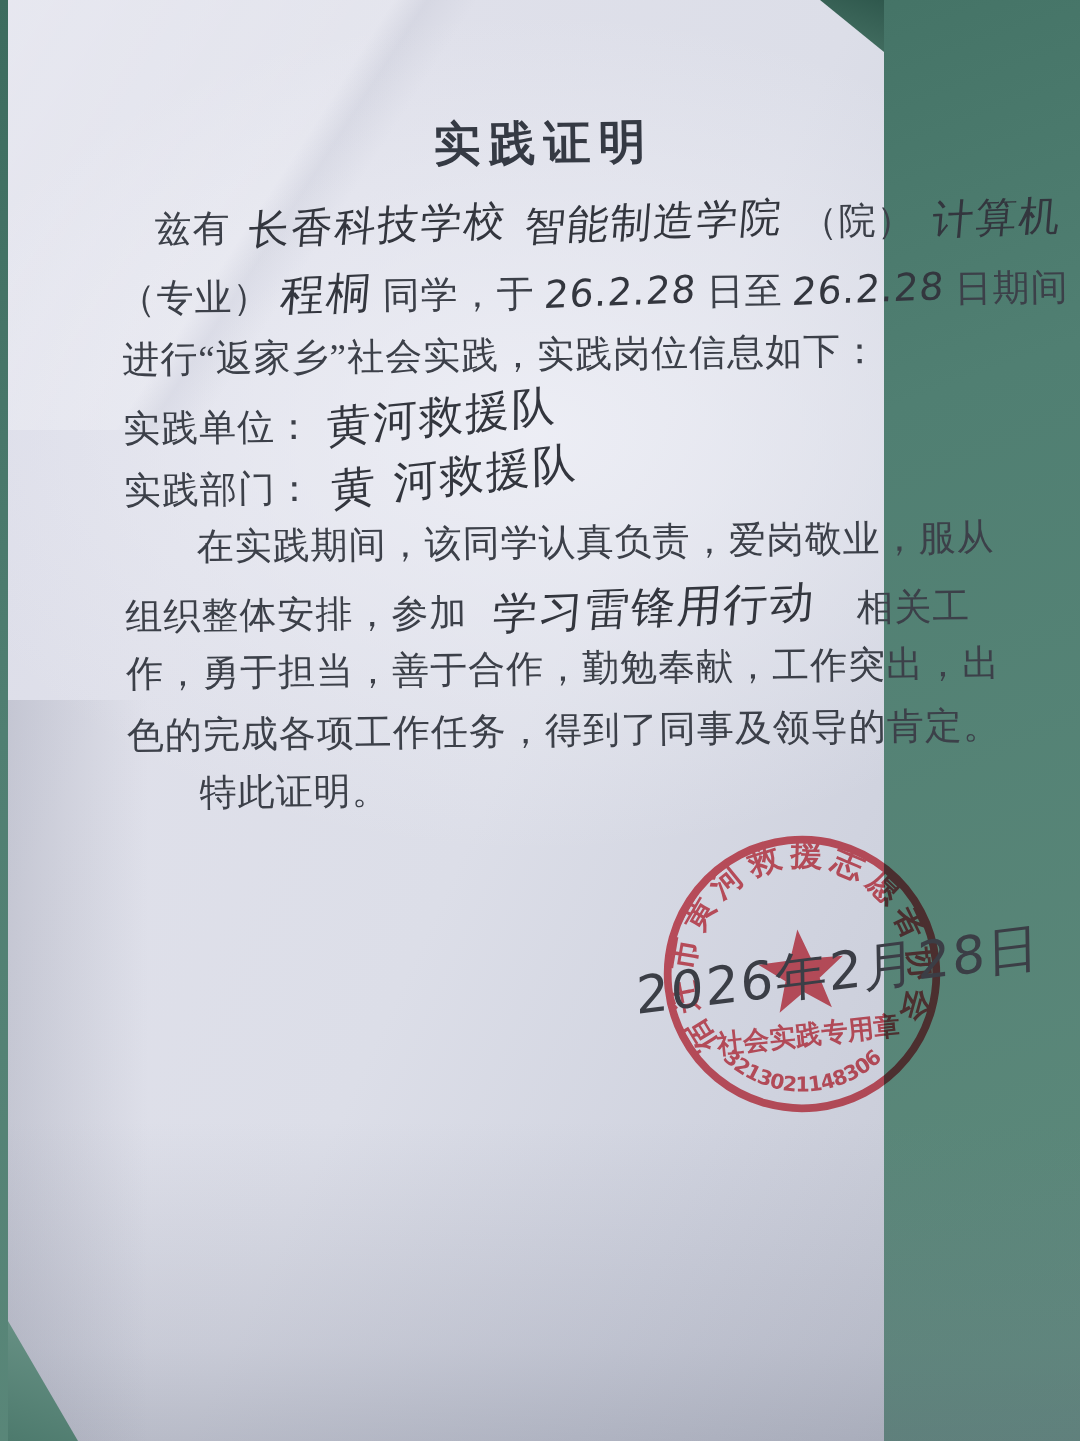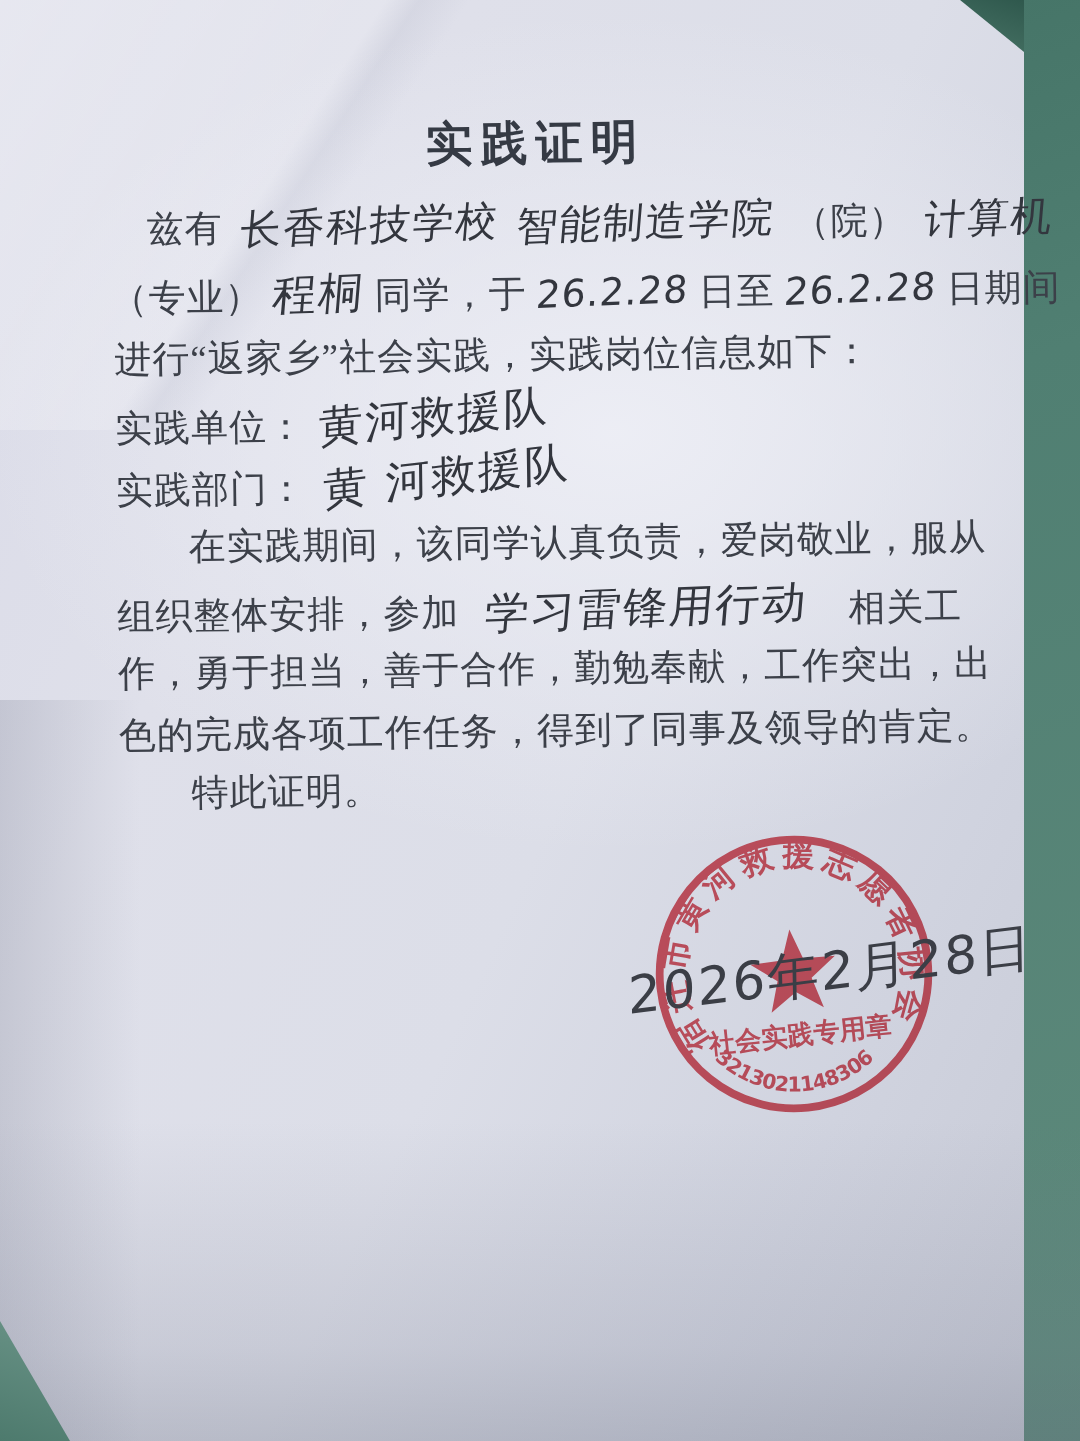--- a/index.html
+++ b/index.html
@@ -4,21 +4,21 @@
 <style>
   html,body{margin:0;padding:0;}
   body{
     width:1080px;height:1441px;
     background:linear-gradient(160deg,#3c6b5e 0%,#507f72 40%,#5e8a7c 100%);
     overflow:hidden;position:relative;
     font-family:"Liberation Serif","DejaVu Serif",serif;
   }
   
   .paper{
-    position:absolute;left:0;top:0;width:1024px;height:1441px;
+    position:absolute;left:8px;top:0;width:876px;height:1441px;
     background:
       radial-gradient(ellipse 900px 600px at 60% 30%, rgba(238,239,246,.9) 0%, rgba(222,224,234,.0) 70%),
       linear-gradient(115deg,#dadbe8 0%,#dfe0ea 28%,#dcdee8 55%,#d0d3df 80%,#c7cad6 100%);
   }
   .paper-fold{
     position:absolute;left:0;top:0;width:560px;height:430px;
     background:linear-gradient(123deg,rgba(255,255,255,.35) 0%,rgba(255,255,255,.18) 46%,rgba(150,155,175,.12) 50%,rgba(255,255,255,0) 56%);
     pointer-events:none;
   }
   .paper-shadow-bottom{

